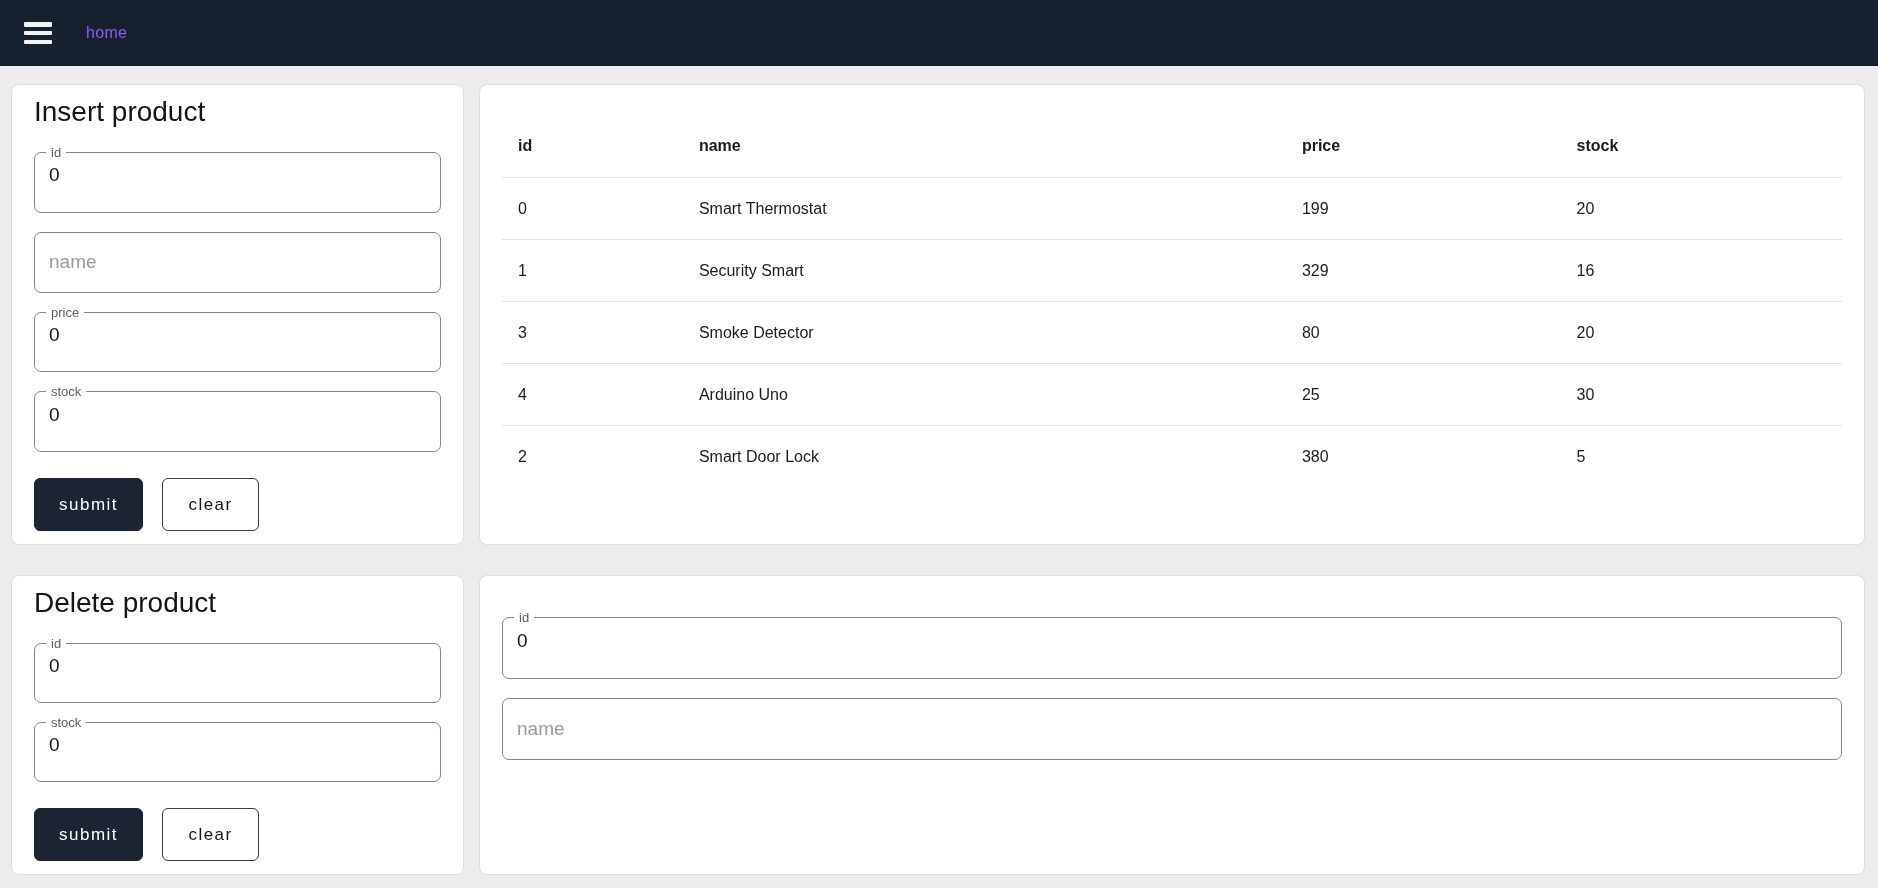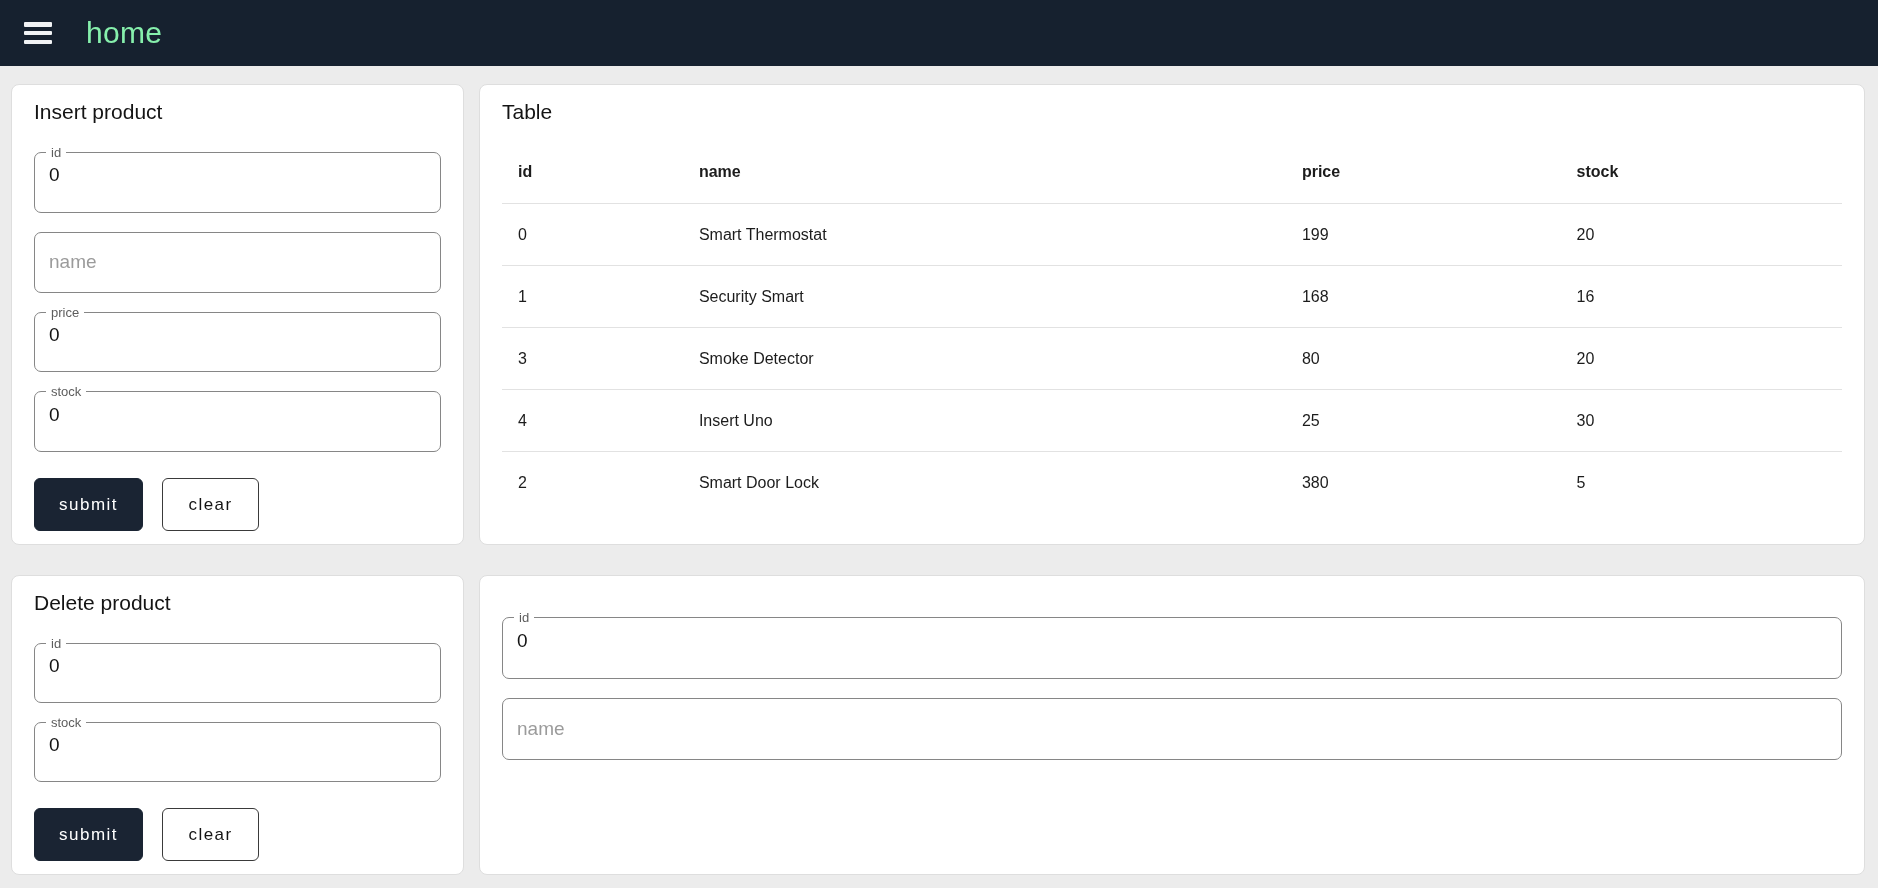--- a/index.html
+++ b/index.html
@@ -22,22 +22,22 @@
   .menu-icon {
     width: 28px; height: 22px;
     display: flex; flex-direction: column; justify-content: space-between;
     cursor: pointer;
   }
   .menu-icon span {
     display: block; height: 4.5px; width: 100%;
     background: #f1f3f5; border-radius: 1px;
   }
   .navbar-title {
-    color: #86efac;
-    font-size: 30px;
+    color: #8b5cf6;
+    font-size: 16px;
     margin-left: 34px;
     letter-spacing: .3px;
   }
 
   
   .content {
     display: grid;
     grid-template-columns: 453px 1fr;
     grid-template-rows: 461px 300px;
     column-gap: 15px;
@@ -46,21 +46,21 @@
   }
   .card {
     background: #ffffff;
     border: 1px solid #dedede;
     border-radius: 8px;
     padding: 14px 22px 13px;
     display: flex;
     flex-direction: column;
   }
   .card-title {
-    font-size: 21px;
+    font-size: 28px;
     font-weight: 400;
     color: #141414;
     line-height: 26px;
   }
 
   
   .field {
     position: relative;
     height: 62px;
     border: 1px solid #868686;
@@ -182,21 +182,20 @@
       <input type="text" value="0" style="">
     </div>
 
     <div class="btn-row">
       <button class="btn btn-dark">submit</button>
       <button class="btn btn-outline">clear</button>
     </div>
   </section>
 
   <section class="card">
-    <h2 class="card-title">Table</h2>
 
     <table class="data-table">
       <colgroup>
         <col class="col-id">
           <col class="col-name">
           <col class="col-price">
           <col class="col-stock">
       </colgroup>
       <thead>
         <tr>
@@ -209,32 +208,32 @@
       <tbody>
         <tr>
           <td>0</td>
           <td>Smart Thermostat</td>
           <td>199</td>
           <td>20</td>
         </tr>
         <tr>
           <td>1</td>
           <td>Security Smart</td>
-          <td>168</td>
+          <td>329</td>
           <td>16</td>
         </tr>
         <tr>
           <td>3</td>
           <td>Smoke Detector</td>
           <td>80</td>
           <td>20</td>
         </tr>
         <tr>
           <td>4</td>
-          <td>Insert Uno</td>
+          <td>Arduino Uno</td>
           <td>25</td>
           <td>30</td>
         </tr>
         <tr>
           <td>2</td>
           <td>Smart Door Lock</td>
           <td>380</td>
           <td>5</td>
         </tr>
       </tbody>

